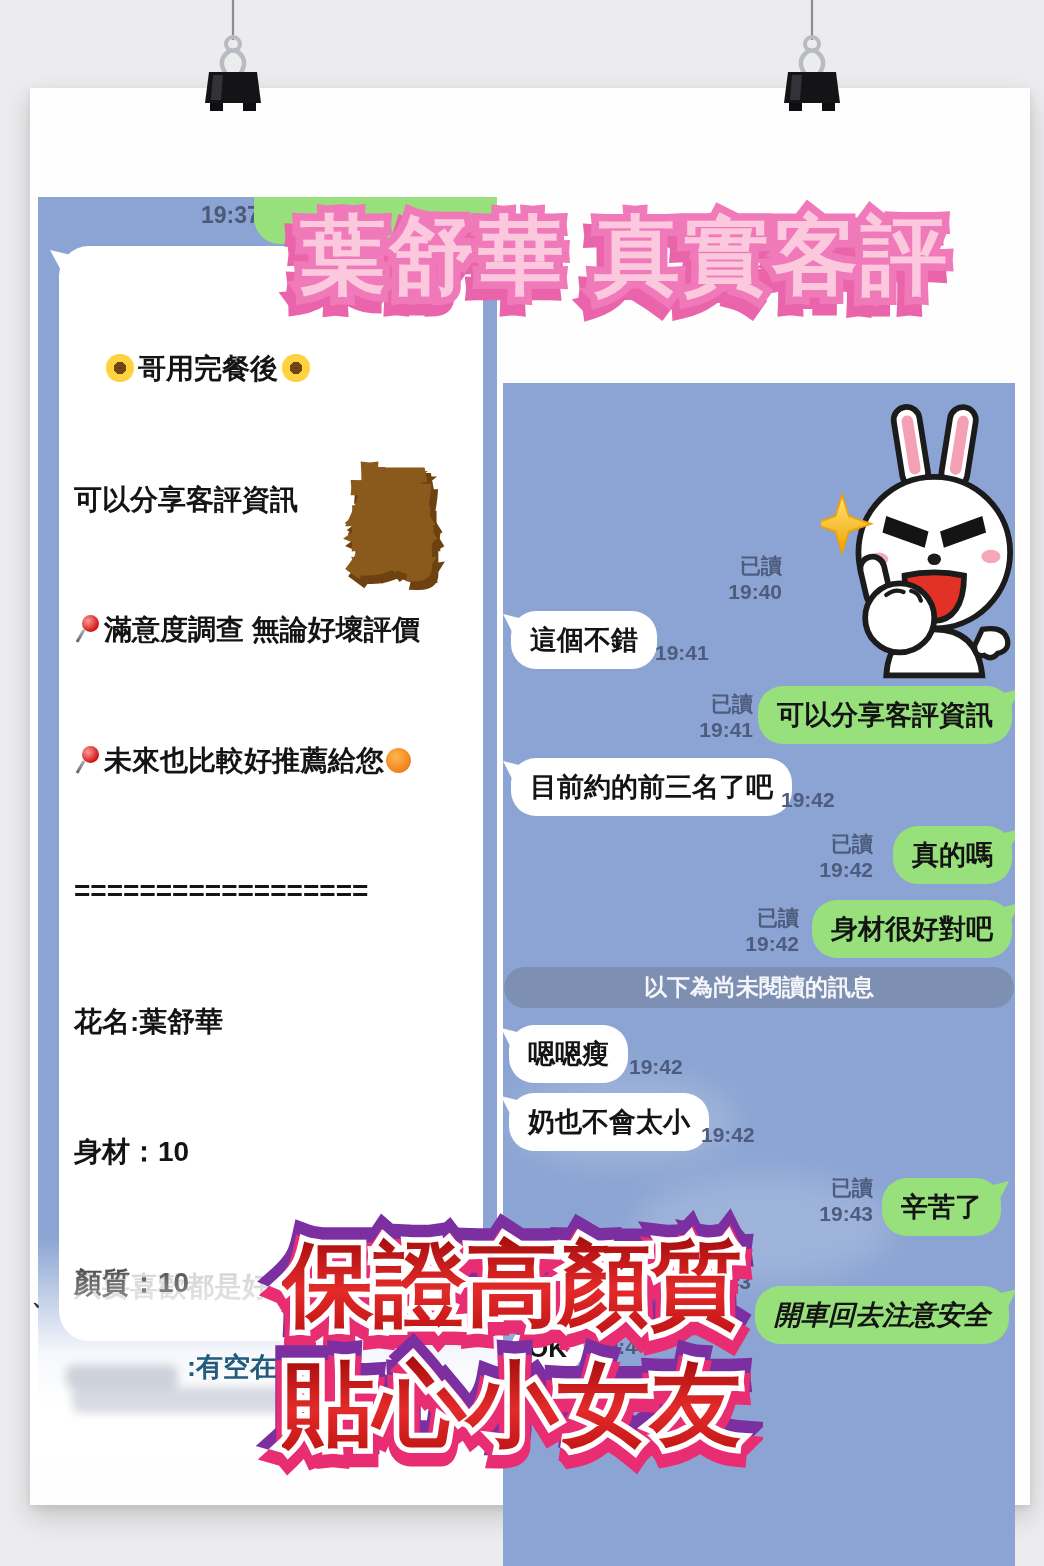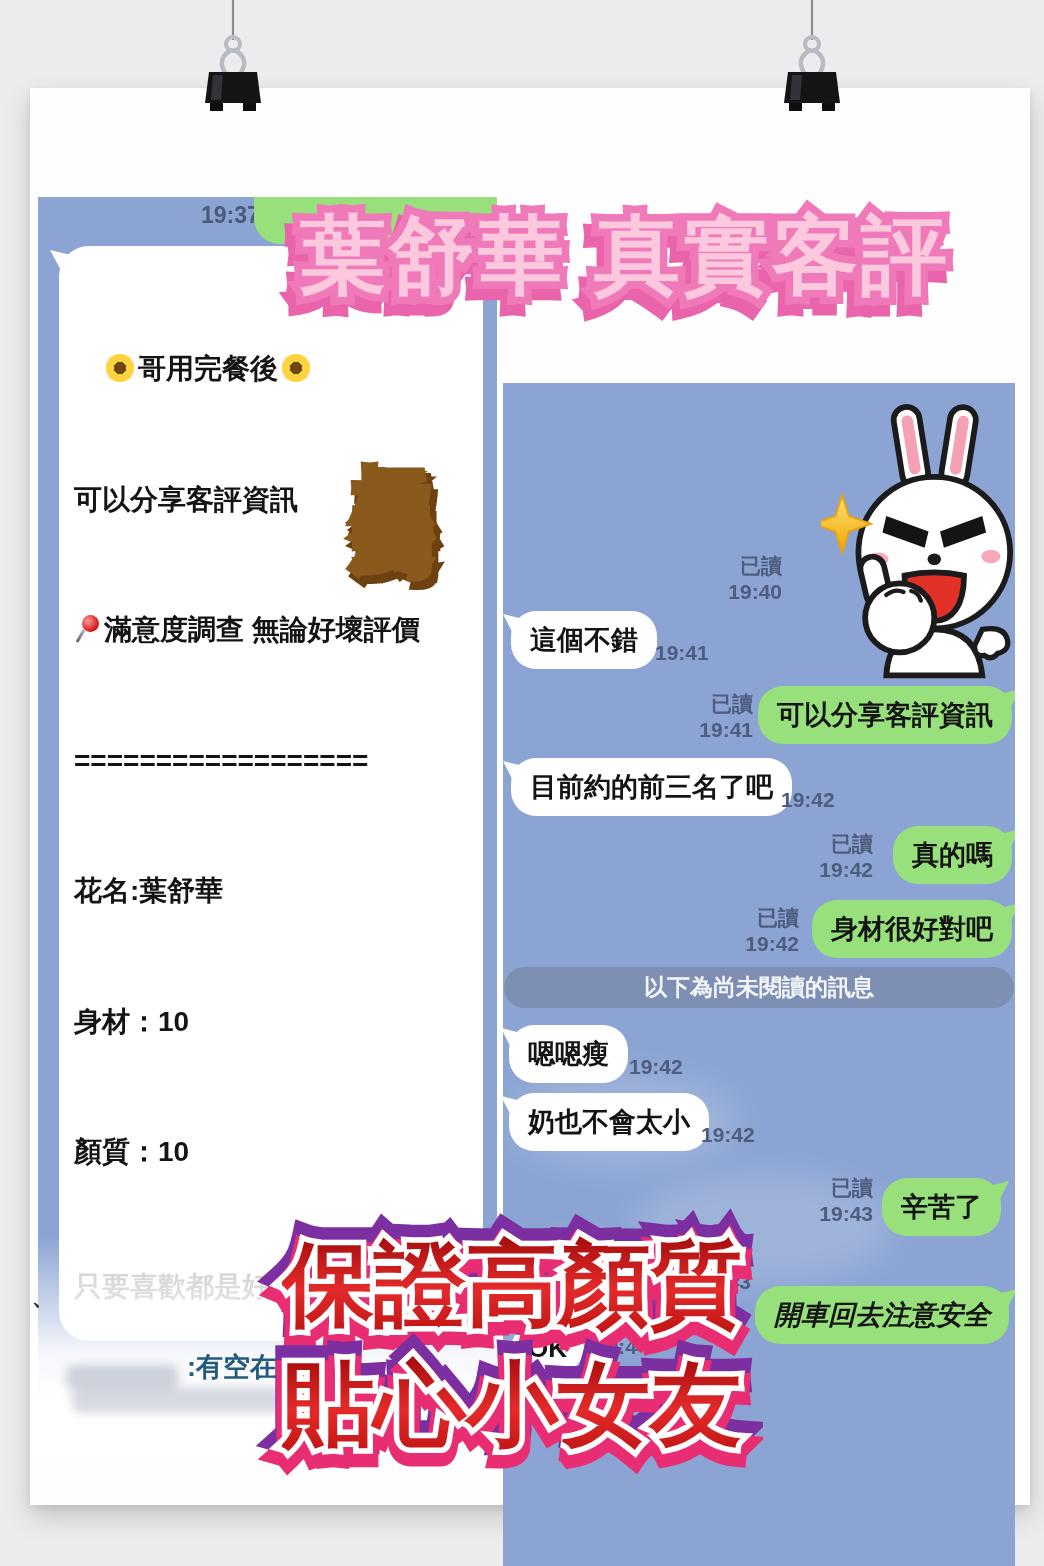--- a/index.html
+++ b/index.html
@@ -126,20 +126,21 @@
 
   <section class="chat-left">
     <div class="lc-time">19:37</div>
     <div class="lc-green"></div>
     <div class="lc-bubble"></div>
 
     <div class="review">
       <div class="rl center"><span class="ico-sunflower"></span><span>哥用完餐後</span><span class="ico-sunflower"></span></div>
       <div class="rl"><span>可以分享客評資訊</span></div>
       <div class="rl"><span class="ico-pin"></span><span>滿意度調查 無論好壞評價</span></div>
+      <div class="rl"><span class="ico-pin"></span><span>未來也比較好推薦給您</span><span class="ico-orange"></span></div>
       <div class="rl"><span>==================</span></div>
       <div class="rl"><span>花名:葉舒華</span></div>
       <div class="rl"><span>身材：10</span></div>
       <div class="rl"><span>顏質：10</span></div>
       
       
       
       
       
       

